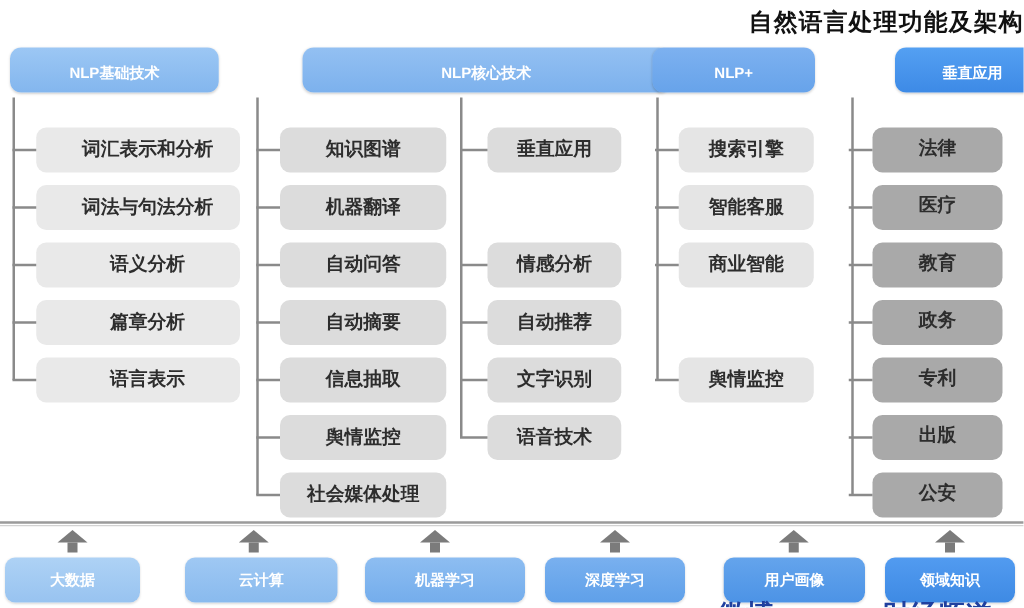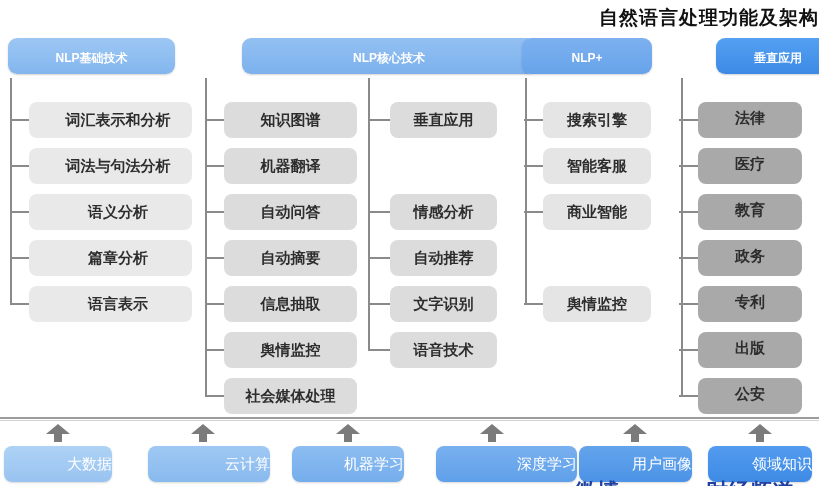--- a/index.html
+++ b/index.html
@@ -40,26 +40,26 @@
   .divider-b{position:absolute;left:0;top:420px;width:819px;height:1px;background:#d2d2d2;}
 
   .arrow{position:absolute;top:424px;width:26px;height:18px;}
   .arrow::before{content:"";position:absolute;left:1px;top:0;width:0;height:0;
         border-left:12px solid transparent;border-right:12px solid transparent;
         border-bottom:10px solid #7b7b7b;}
   .arrow::after{content:"";position:absolute;left:9px;top:10px;width:8px;height:8px;background:#7b7b7b;}
   .a1{left:45px}.a2{left:190px}.a3{left:335px}.a4{left:479px}.a5{left:622px}.a6{left:747px}
 
   .fbox{position:absolute;top:446px;height:36px;line-height:36px;border-radius:8px;
-        text-align:right;color:#ffffff;font-size:15px;font-weight:normal;
+        text-align:center;color:#ffffff;font-size:12px;font-weight:bold;
         box-shadow:0 1px 2px rgba(0,0,0,.15);}
   .f1{left:4px;width:108px;background:linear-gradient(180deg,#aed2f5,#98c3f0);}
   .f2{left:148px;width:122px;background:linear-gradient(180deg,#9fc8f3,#89baee);}
-  .f3{left:292px;width:112px;background:linear-gradient(180deg,#8dbdf1,#74adec);}
-  .f4{left:436px;width:112px;background:linear-gradient(180deg,#79b0ef,#5fa0e9);padding-left:29px;}
+  .f3{left:292px;width:128px;background:linear-gradient(180deg,#8dbdf1,#74adec);}
+  .f4{left:436px;width:112px;background:linear-gradient(180deg,#79b0ef,#5fa0e9);}
   .f5{left:579px;width:113px;background:linear-gradient(180deg,#64a4ec,#4c93e6);}
   .f6{left:708px;width:104px;background:linear-gradient(180deg,#529bf0,#3e8ae4);}
 
   .watermark{position:absolute;top:477px;left:575px;width:244px;height:9px;overflow:hidden;
         color:#20409f;font-size:22px;font-weight:bold;white-space:nowrap;}
   .watermark .wm2{position:absolute;left:131px;top:0;}
 </style>
 </head>
 <body>
 

